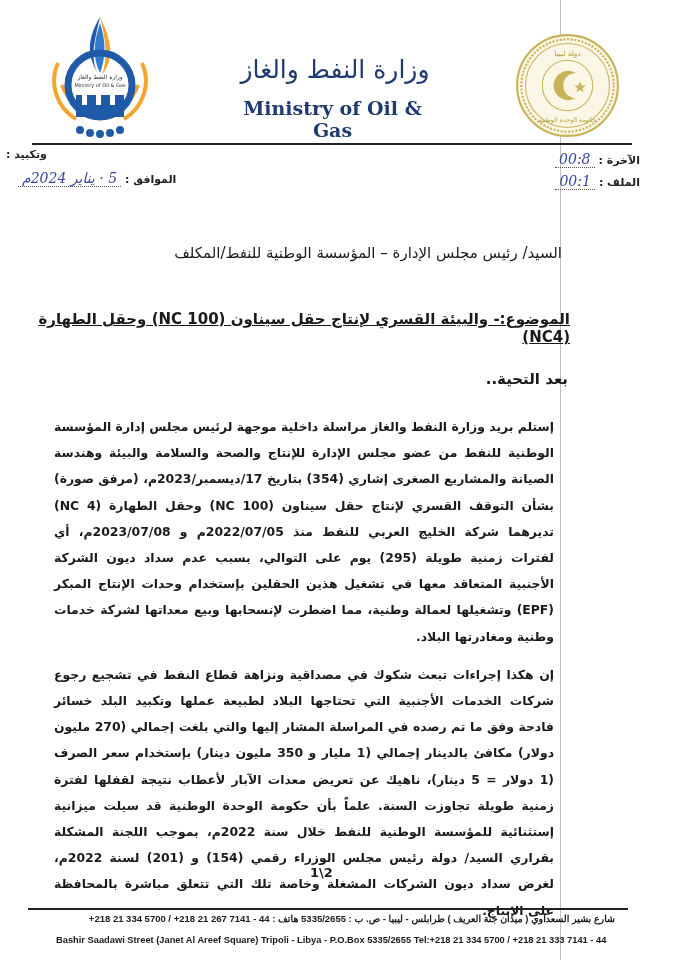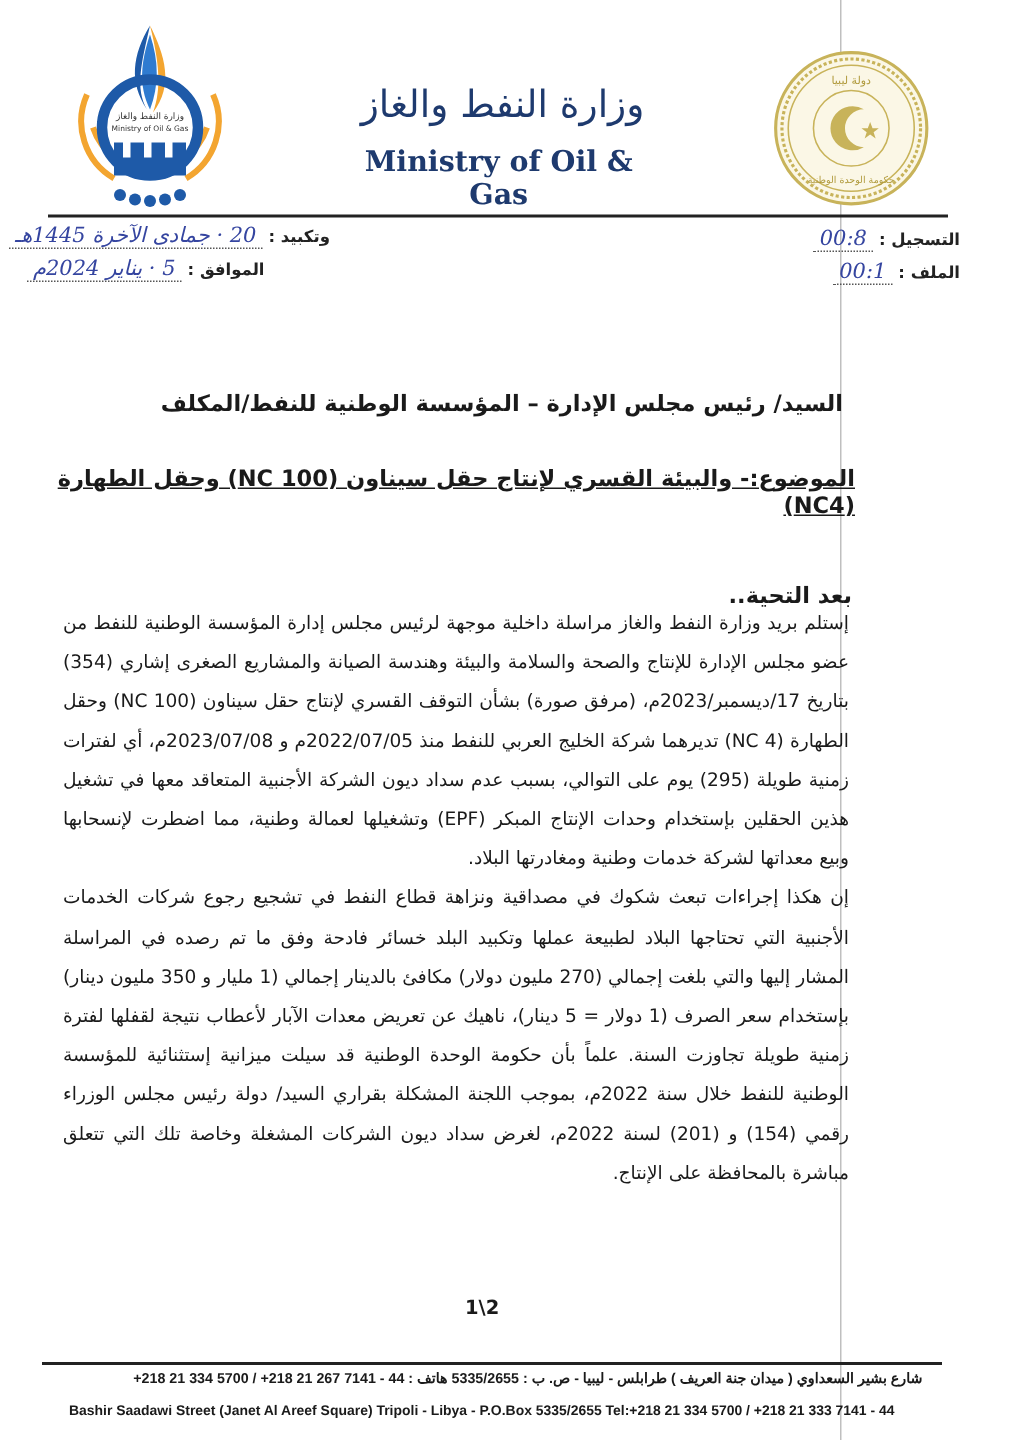--- a/index.html
+++ b/index.html
@@ -19,32 +19,32 @@
     
     .ref-row { position: absolute; font-size: 11px; font-weight: bold; direction: rtl; display: flex; align-items: baseline; gap: 4px; }
     .ref-label { color: #222; }
     .ref-val { font-family: "DejaVu Serif", serif; font-style: italic; font-weight: normal; font-size: 14px; color: #3545a0;
       border-bottom: 1px dotted #555; padding: 0 4px; }
     .ref-right-1 { right: 40px; top: 151px; }
     .ref-right-2 { right: 40px; top: 173px; }
     .ref-left-1 { left: 6px; top: 148px; }
     .ref-left-2 { left: 18px; top: 170px; }
     
-    .addressee { position: absolute; right: 118px; top: 260px; font-size: 15px; font-weight: bold; direction: rtl; }
+    .addressee { position: absolute; right: 118px; top: 244px; font-size: 15px; font-weight: normal; direction: rtl; }
     .subject { position: absolute; right: 110px; top: 310px; font-size: 15px; font-weight: bold; direction: rtl;
       text-decoration: underline; }
-    .greeting { position: absolute; right: 112px; top: 388px; font-size: 15px; font-weight: bold; direction: rtl; }
+    .greeting { position: absolute; right: 112px; top: 370px; font-size: 15px; font-weight: bold; direction: rtl; }
     .body-text { position: absolute; left: 42px; width: 524px; top: 402px; direction: rtl; text-align: justify;
       font-size: 12.4px; line-height: 26.2px; }
-    .body-text p { margin: 0; }
+    .body-text p { margin: 12px; font-weight: bold; }
     .page-num { position: absolute; left: 310px; top: 865px; font-size: 13px; font-weight: bold; }
     .footer-rule { position: absolute; left: 28px; top: 908px; width: 600px; height: 2px; background: #222; }
     .footer-ar { position: absolute; left: 60px; width: 555px; top: 913px; font-size: 9.5px; font-weight: bold; direction: rtl; text-align: right;
       font-family: "Liberation Sans", sans-serif; }
-    .footer-en { position: absolute; left: 46px; width: 570px; top: 935px; font-size: 9.3px; font-weight: bold;
+    .footer-en { position: absolute; left: 56px; width: 570px; top: 935px; font-size: 9.3px; font-weight: bold;
       font-family: "Liberation Sans", sans-serif; white-space: nowrap; }
   </style>
 </head>
 <body>
 
 <div class="fold-line"></div>
 
 <svg class="logo" viewBox="0 0 100 125">
   <path d="M50 2 C38 22 36 40 48 58 C40 44 44 28 50 2 Z" fill="#1e5aa8"></path>
   <path d="M50 2 C60 22 66 42 52 60 C58 44 56 26 50 2 Z" fill="#f3a530"></path>
@@ -76,30 +76,29 @@
   <circle cx="50" cy="50" r="24" fill="none" stroke="#c8b35a" stroke-width="1"></circle>
   <path d="M58 38 A14 14 0 1 0 58 62 A11 11 0 1 1 58 38 Z" fill="#c8b35a"></path>
   <polygon points="62,46 63.5,50 67.5,50 64.2,52.5 65.5,56.5 62,54 58.5,56.5 59.8,52.5 56.5,50 60.5,50" fill="#c8b35a"></polygon>
   <text x="50" y="22" font-size="7" text-anchor="middle" fill="#b09a3c" font-family="DejaVu Sans, sans-serif">دولة ليبيا</text>
   <text x="50" y="85" font-size="6" text-anchor="middle" fill="#b09a3c" font-family="DejaVu Sans, sans-serif">حكومة الوحدة الوطنية</text>
 </svg>
 
 <div class="header-rule"></div>
 
 <div class="ref-row ref-right-1">
-  <span class="ref-label">التسجيل :</span>
+  <span class="ref-label">الآخرة :</span>
   <span class="ref-val">00:8</span>
 </div>
 <div class="ref-row ref-right-2">
   <span class="ref-label">الملف :</span>
   <span class="ref-val">00:1</span>
 </div>
 <div class="ref-row ref-left-1">
   <span class="ref-label">وتكبيد :</span>
-  <span class="ref-val">20 · جمادى الآخرة 1445هـ</span>
 </div>
 <div class="ref-row ref-left-2">
   <span class="ref-label">الموافق :</span>
   <span class="ref-val">5 · يناير 2024م</span>
 </div>
 
 <div class="addressee">السيد/ رئيس مجلس الإدارة – المؤسسة الوطنية للنفط/المكلف</div>
 <div class="subject">الموضوع:- والبيئة القسري لإنتاج حقل سيناون (NC 100) وحقل الطهارة (NC4)</div>
 <div class="greeting">بعد التحية..</div>
 

